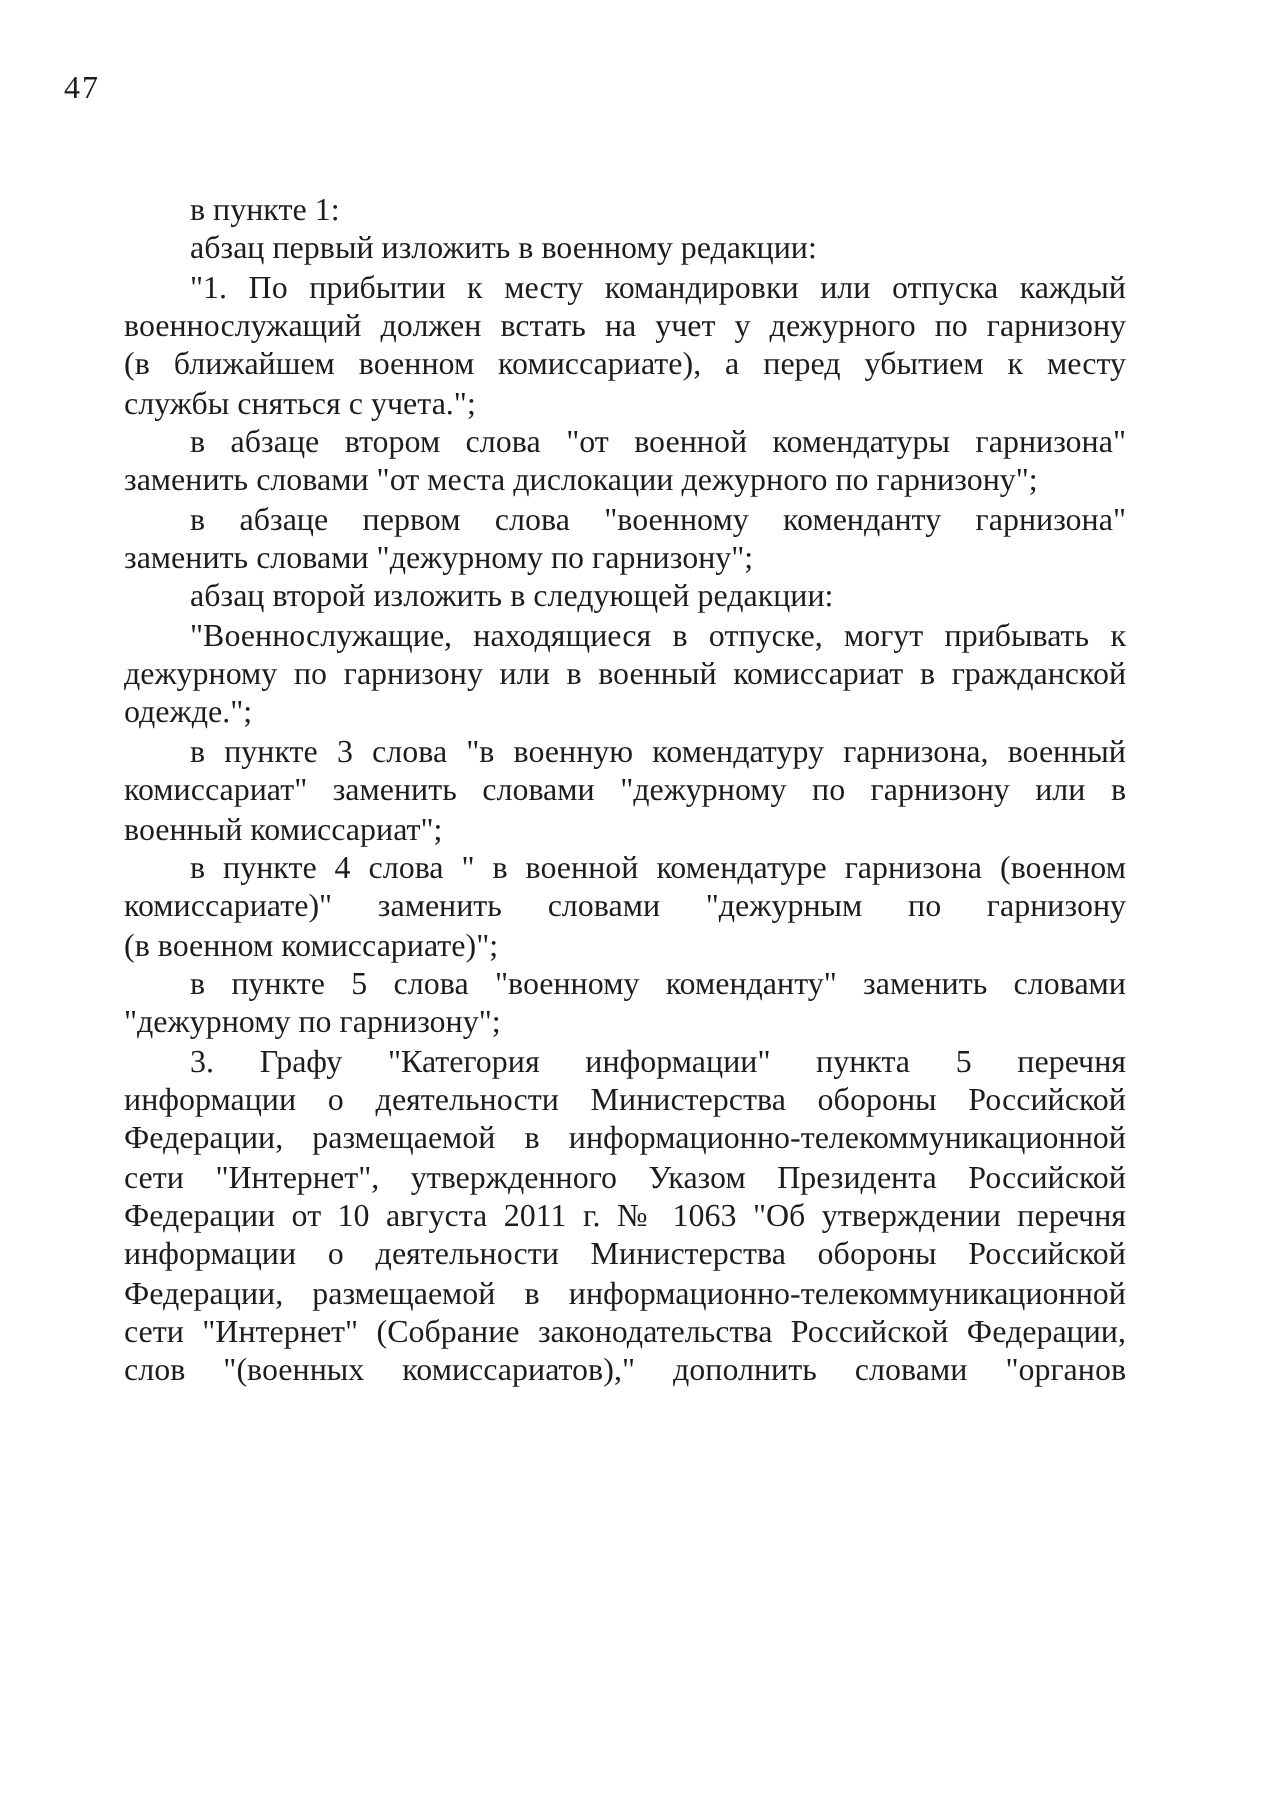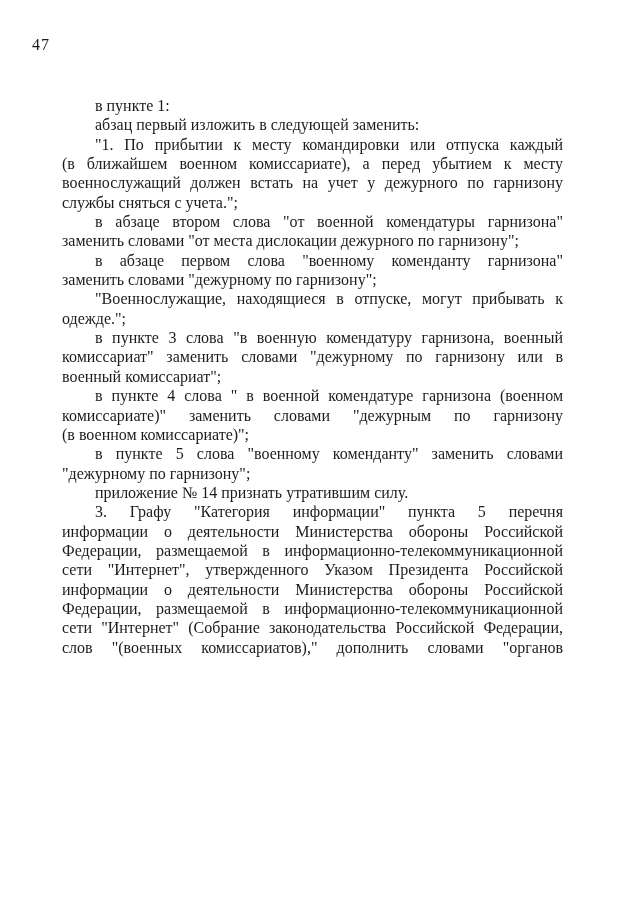--- a/index.html
+++ b/index.html
@@ -53,61 +53,63 @@
 </head>
 <body>
 
 <div class="page">
   <div class="page-number">47</div>
   <div class="text-block">
       <div class="paragraph">
         <div class="line first">в пункте 1:</div>
       </div>
       <div class="paragraph">
-        <div class="line first">абзац первый изложить в следующей заменить:</div>
+        <div class="line first">абзац первый изложить в военному редакции:</div>
       </div>
       <div class="paragraph">
         <div class="line first just">"1. По прибытии к месту командировки или отпуска каждый</div>
+        <div class="line just">военнослужащий должен встать на учет у дежурного по гарнизону</div>
         <div class="line just">(в ближайшем военном комиссариате), а перед убытием к месту</div>
-        <div class="line just">военнослужащий должен встать на учет у дежурного по гарнизону</div>
         <div class="line">службы сняться с учета.";</div>
       </div>
       <div class="paragraph">
         <div class="line first just">в абзаце втором слова "от военной комендатуры гарнизона"</div>
         <div class="line">заменить словами "от места дислокации дежурного по гарнизону";</div>
       </div>
       <div class="paragraph">
         <div class="line first just">в абзаце первом слова "военному коменданту гарнизона"</div>
         <div class="line">заменить словами "дежурному по гарнизону";</div>
       </div>
       <div class="paragraph">
+        <div class="line first">абзац второй изложить в следующей редакции:</div>
+      </div>
+      <div class="paragraph">
         <div class="line first just">"Военнослужащие, находящиеся в отпуске, могут прибывать к</div>
+        <div class="line just">дежурному по гарнизону или в военный комиссариат в гражданской</div>
         <div class="line">одежде.";</div>
       </div>
       <div class="paragraph">
         <div class="line first just">в пункте 3 слова "в военную комендатуру гарнизона, военный</div>
         <div class="line just">комиссариат" заменить словами "дежурному по гарнизону или в</div>
         <div class="line">военный комиссариат";</div>
       </div>
       <div class="paragraph">
         <div class="line first just">в пункте 4 слова " в военной комендатуре гарнизона (военном</div>
         <div class="line just">комиссариате)" заменить словами "дежурным по гарнизону</div>
         <div class="line">(в военном комиссариате)";</div>
       </div>
       <div class="paragraph">
         <div class="line first just">в пункте 5 слова "военному коменданту" заменить словами</div>
         <div class="line">"дежурному по гарнизону";</div>
       </div>
       <div class="paragraph">
-        <div class="line first">приложение № 14 признать утратившим силу.</div>
-      </div>
-      <div class="paragraph">
         <div class="line first just">3. Графу "Категория информации" пункта 5 перечня</div>
         <div class="line just">информации о деятельности Министерства обороны Российской</div>
         <div class="line just">Федерации, размещаемой в информационно-телекоммуникационной</div>
         <div class="line just">сети "Интернет", утвержденного Указом Президента Российской</div>
+        <div class="line just">Федерации от 10 августа 2011 г. № 1063 "Об утверждении перечня</div>
         <div class="line just">информации о деятельности Министерства обороны Российской</div>
         <div class="line just">Федерации, размещаемой в информационно-телекоммуникационной</div>
         <div class="line just">сети "Интернет" (Собрание законодательства Российской Федерации,</div>
         <div class="line just">слов "(военных комиссариатов)," дополнить словами "органов</div>
       </div>
     </div>
 </div>
 
 </body></html>

